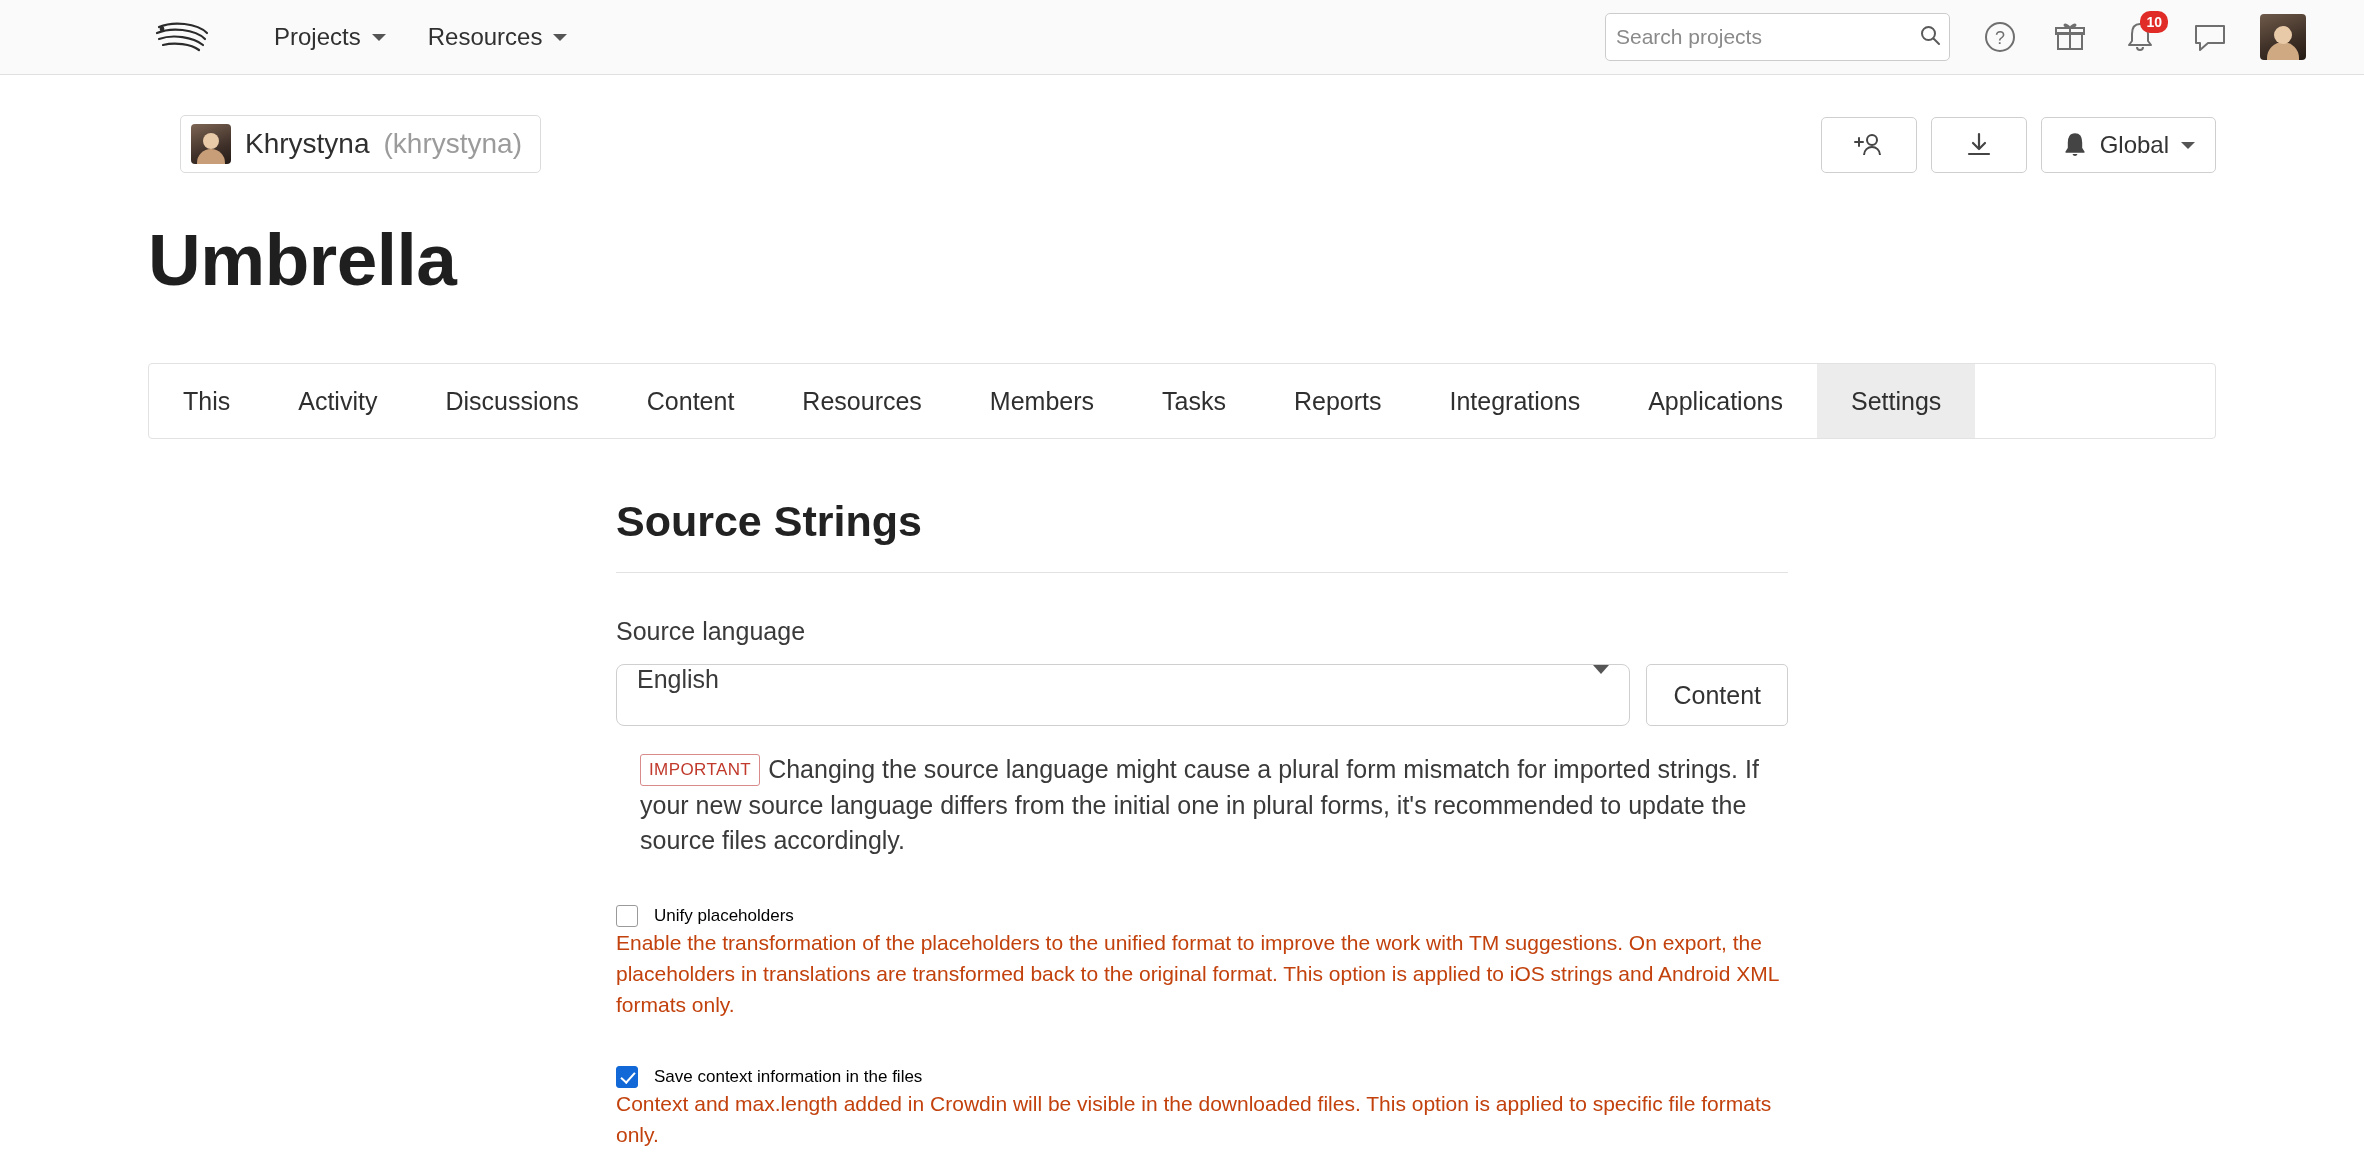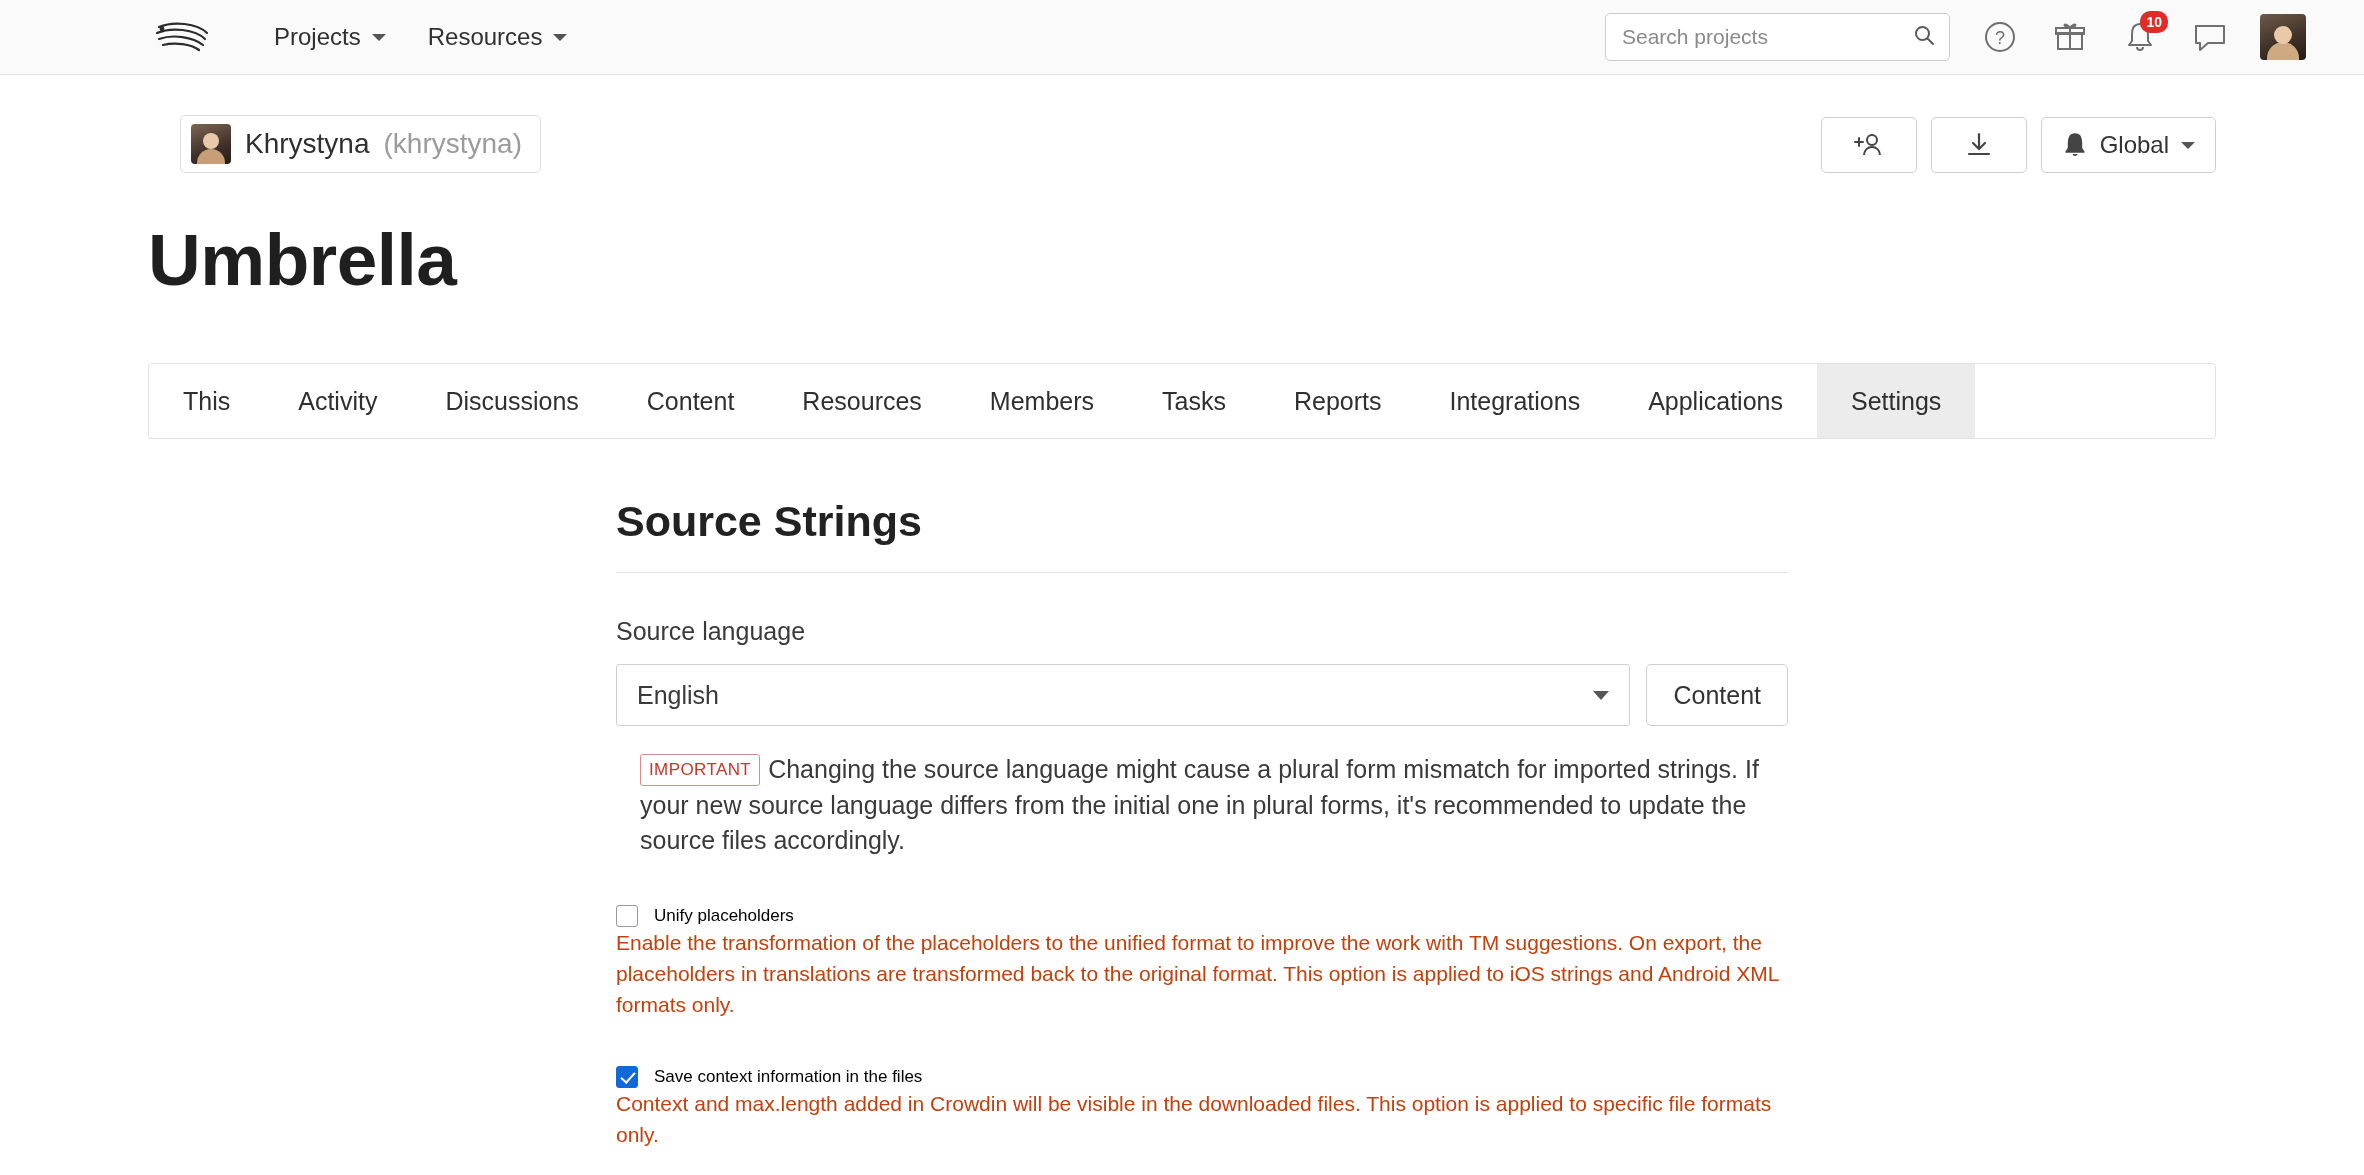--- a/index.html
+++ b/index.html
@@ -59,21 +59,21 @@
     gap: 30px;
   }
   .search-box {
     width: 345px;
     height: 48px;
     border: 1px solid #ccc;
     border-radius: 5px;
     background: #fff;
     display: flex;
     align-items: center;
-    padding: 0 14px;
+    padding: 0 8px;
     gap: 8px;
   }
   .search-box input {
     border: none;
     outline: none;
     font-size: 21px;
     color: #555;
     flex: 1;
     background: transparent;
     font-family: "Liberation Sans", sans-serif;
@@ -258,24 +258,24 @@
   }
   .select-row {
     display: flex;
     align-items: center;
     gap: 16px;
   }
   .select-box {
     flex: 1;
     height: 62px;
     border: 1px solid #cfcfcf;
-    border-radius: 3px;
-    background: #fff;
-    display: flex;
-    align-items: center;
+    border-radius: 8px;
+    background: #fff;
+    display: flex;
+    align-items: flex-start;
     padding: 0 20px;
     font-size: 25px;
     color: #3a3a3a;
     position: relative;
     cursor: pointer;
   }
   .select-box .chev {
     position: absolute;
     right: 20px;
     width: 0; height: 0;

